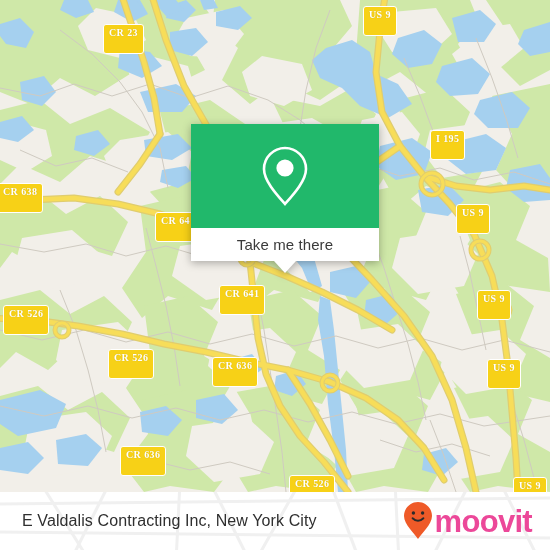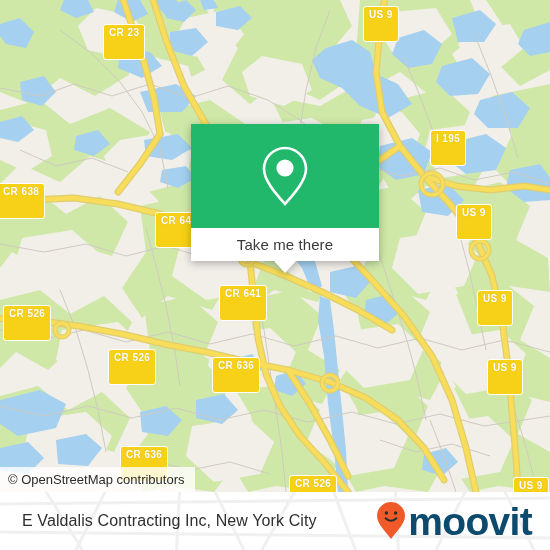--- a/index.html
+++ b/index.html
@@ -21,24 +21,25 @@
   .shield{
     position:absolute;
     background:#f7d117;
     border:1.5px solid #ffffff;
     border-radius:3px;
     color:#ffffff;
     font-size:10px;
     font-weight:bold;
     letter-spacing:.4px;
     line-height:13px;
-    padding:1px 5px 20px 5px;
+    padding:1px 5px 14px 5px;
     white-space:nowrap;
     text-shadow:0 0 1px rgba(120,100,0,.35);
     box-sizing:border-box;
+    font-family:Liberation Serif, serif;
   }
 
   
   .attrib{
     position:absolute;left:0;top:467px;
     height:25px;line-height:25px;
     background:rgba(255,255,255,.80);
     color:#2b2b2b;
     font-size:13px;
     padding:0 10px 0 8px;
@@ -80,21 +81,21 @@
     position:absolute;left:22px;top:0;height:58px;
     display:flex;align-items:center;
     color:#2f2f2f;font-size:16px;letter-spacing:.1px;
     white-space:nowrap;
   }
   .brand{
     position:absolute;right:18px;top:0;height:58px;
     display:flex;align-items:center;gap:2px;
   }
   .brand-word{
-    color:#0c4a6e;font-size:39px;font-weight:bold;
+    color:#ec4899;font-size:31px;font-weight:bold;
     letter-spacing:-.7px;line-height:1;
   }
 </style>
 </head>
 <body>
 
 <div id="root">
 
   <div class="map">
 
@@ -294,21 +295,20 @@
         <div class="shield" style="left: 477px; top: 290px;">US 9</div>
         <div class="shield" style="left: 3px; top: 305px;">CR 526</div>
         <div class="shield" style="left: 108px; top: 349px;">CR 526</div>
         <div class="shield" style="left: 212px; top: 357px;">CR 636</div>
         <div class="shield" style="left: 487px; top: 359px;">US 9</div>
         <div class="shield" style="left: 120px; top: 446px;">CR 636</div>
         <div class="shield" style="left: 289px; top: 475px;">CR 526</div>
         <div class="shield" style="left: 513px; top: 477px;">US 9</div>
       </div>
 
-    <div class="attrib">© OpenStreetMap contributors</div>
   </div>
 
   <div class="card">
     <div class="card-top">
       <svg width="52" height="62" viewBox="0 0 52 62">
         <path d="M26 3 C14.4 3 5 12.4 5 24 C5 36 18 50 26 59 C34 50 47 36 47 24 C47 12.4 37.6 3 26 3 Z" fill="none" stroke="#ffffff" stroke-width="2.6"></path>
         <circle cx="26" cy="23" r="8.6" fill="#ffffff"></circle>
       </svg>
     </div>
     <div class="card-bottom">

